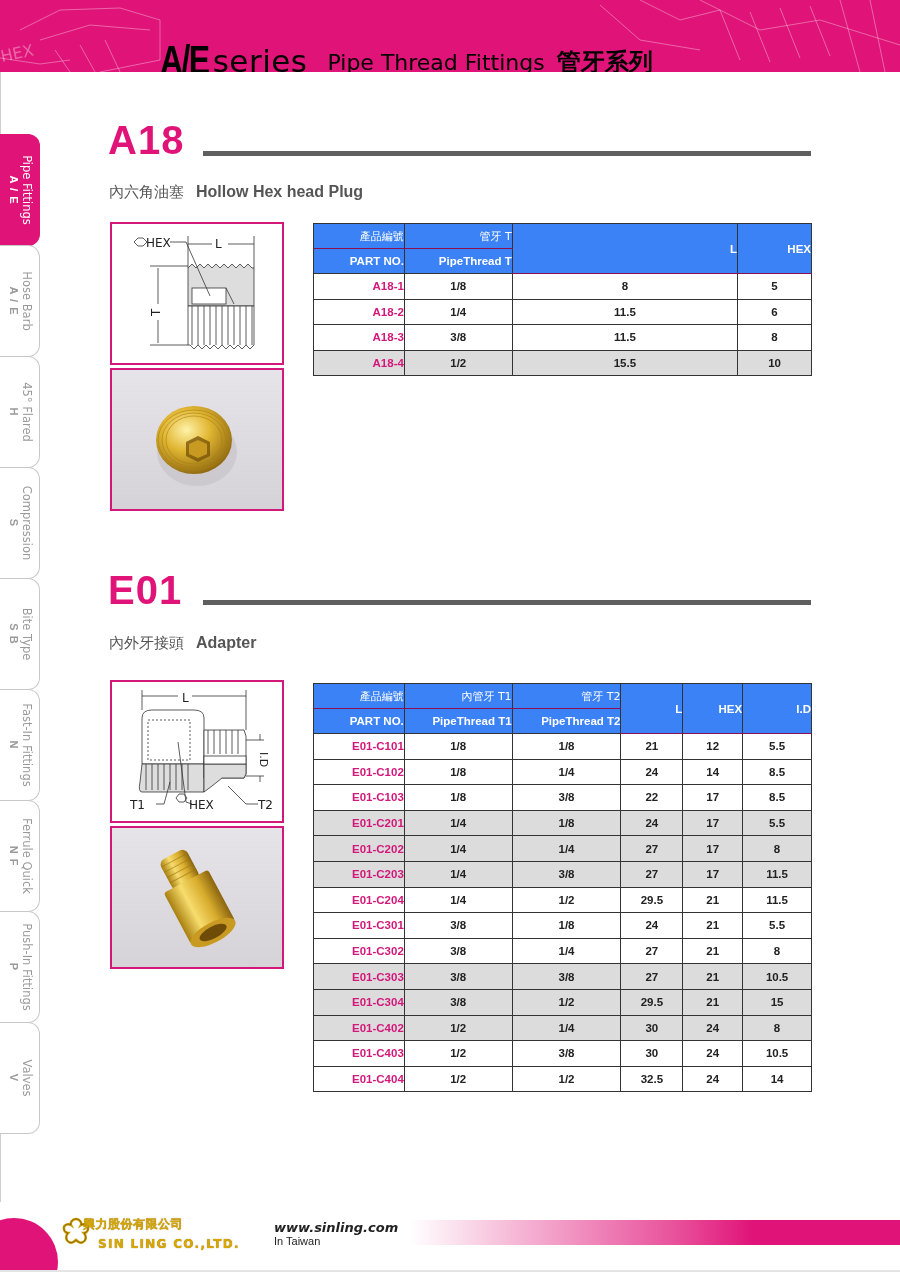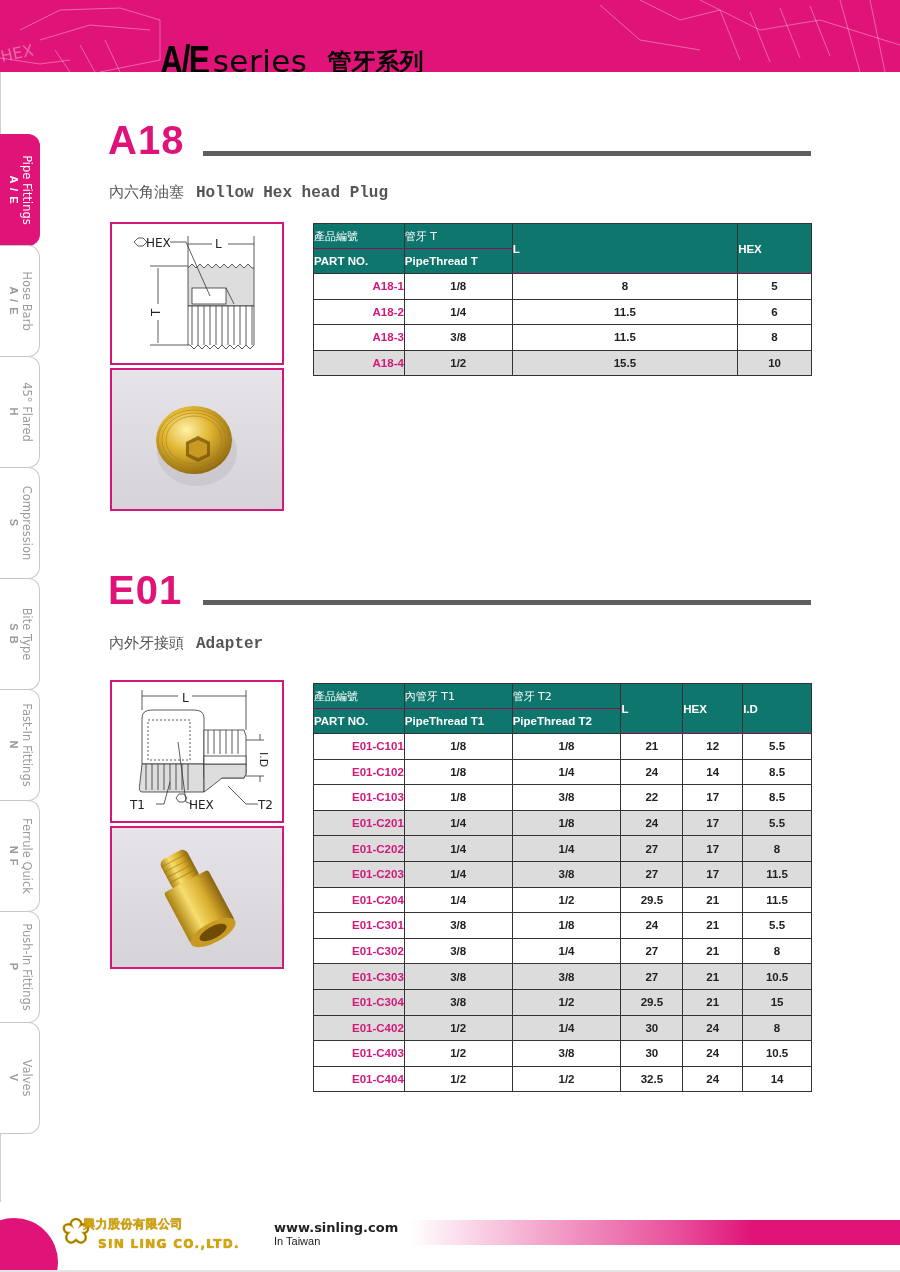--- a/index.html
+++ b/index.html
@@ -53,37 +53,37 @@
   .tab-inner { display: flex; flex-direction: column-reverse; }
 
   
   .sec-code {
     position: absolute; left: 108px; font-weight: bold; font-size: 40px;
     color: #e01378; letter-spacing: 1px; line-height: 40px;
   }
   .sec-rule { position: absolute; left: 203px; width: 608px; height: 5px; background: #5f5f5f; }
   .sec-sub { position: absolute; left: 109px; font-size: 16px; white-space: nowrap; }
   .sec-sub .cn { font-family: "DejaVu Sans", sans-serif; color: #555; font-size: 15px; margin-right: 12px; }
-  .sec-sub .en { font-family: Liberation Mono, monospace; font-weight: bold; color: #555; font-size: 16px; }
+  .sec-sub .en { font-family: Liberation Sans, sans-serif; font-weight: bold; color: #555; font-size: 16px; }
 
   
   .frame {
     position: absolute; left: 110px; width: 174px; border: 2px solid #d4177a; background: #fff;
   }
   .frame.photo { background: linear-gradient(180deg, #e6e4e8 0%, #d6d3d8 100%); }
   .frame svg { display: block; }
 
   
   table.spec {
     position: absolute; border-collapse: collapse; font-family: "Liberation Sans", sans-serif;
     font-size: 11.5px; font-weight: bold; color: #222;
   }
   table.spec th {
-    background: #0f766e; color: #fff; font-weight: bold; font-size: 11.5px;
-    border: 1px solid #333; text-align: left; height: 25px;
+    background: #3b82f6; color: #fff; font-weight: bold; font-size: 11.5px;
+    border: 1px solid #333; text-align: right; height: 25px;
   }
   table.spec th.cn { font-family: "DejaVu Sans", sans-serif; font-weight: normal; font-size: 11px; }
   table.spec td { border: 1px solid #333; text-align: center; height: 25.6px; background: #fff; }
   table.spec tr.shade td { background: #dcdcdc; }
   table.spec td.pn { color: #d4177a; text-align: right; padding-left: 17px; }
   table.spec tr.head-top th { border-bottom: 1px solid #8a1050; }
 
   
   .footer-corner {
     position: absolute; left: -30px; top: 1218px; width: 88px; height: 88px;
@@ -96,21 +96,21 @@
     font-weight: bold; font-size: 12px; color: #d9a800; letter-spacing: 0.5px; white-space: nowrap;
     text-shadow: 0 0 1px #7a5a00;
   }
   .company-en {
     position: absolute; left: 98px; top: 1237px; font-family: "DejaVu Sans", sans-serif;
     font-weight: bold; font-size: 12px; color: #d9a800; letter-spacing: 1.3px; white-space: nowrap;
     text-shadow: 0 0 1px #7a5a00;
   }
   .website {
     position: absolute; left: 274px; top: 1220px; font-family: "DejaVu Sans", sans-serif;
-    font-weight: bold; font-size: 13px; color: #222;
+    font-weight: bold; font-style: italic; font-size: 13px; color: #222;
   }
   .origin { position: absolute; left: 274px; top: 1235px; font-weight: normal; font-size: 11px; color: #222; }
   .footer-bar {
     position: absolute; left: 410px; top: 1220px; width: 490px; height: 25px;
     background: linear-gradient(90deg, rgba(224,19,120,0) 0%, rgba(224,19,120,0.35) 25%, rgba(224,19,120,0.75) 55%, #e01378 70%, #e01378 100%);
   }
   .bottom-line { position: absolute; left: 0; top: 1270px; width: 900px; height: 2px; background: #e4e4e4; }
 </style>
 </head>
 <body>
@@ -126,20 +126,21 @@
       <path d="M700 0 L760 30 L820 20 L900 45"></path>
       <path d="M720 10 L740 60 M750 12 L770 62 M780 8 L800 58 M810 6 L830 56"></path>
       <path d="M840 0 L860 72 M870 0 L885 72"></path>
       <path d="M600 5 L640 40 L700 50"></path>
     </g>
     <text x="2" y="62" fill="rgba(255,255,255,0.35)" font-size="16" font-family="DejaVu Sans, sans-serif" transform="rotate(-12 2 62)">HEX</text>
   </svg>
   <div class="banner-title">
     <span class="series-code">A/E</span>
     <span class="series-word">series</span>
+    <span class="series-name">Pipe Thread Fittings</span>
     <span class="series-cn">管牙系列</span>
   </div>
 </div>
 
 <div class="edge-line"></div>
 
 <div class="tabs">
   <div class="tab active" style="top:0px">
     <div class="tab-inner">
         <span class="tab-code">A / E</span>

